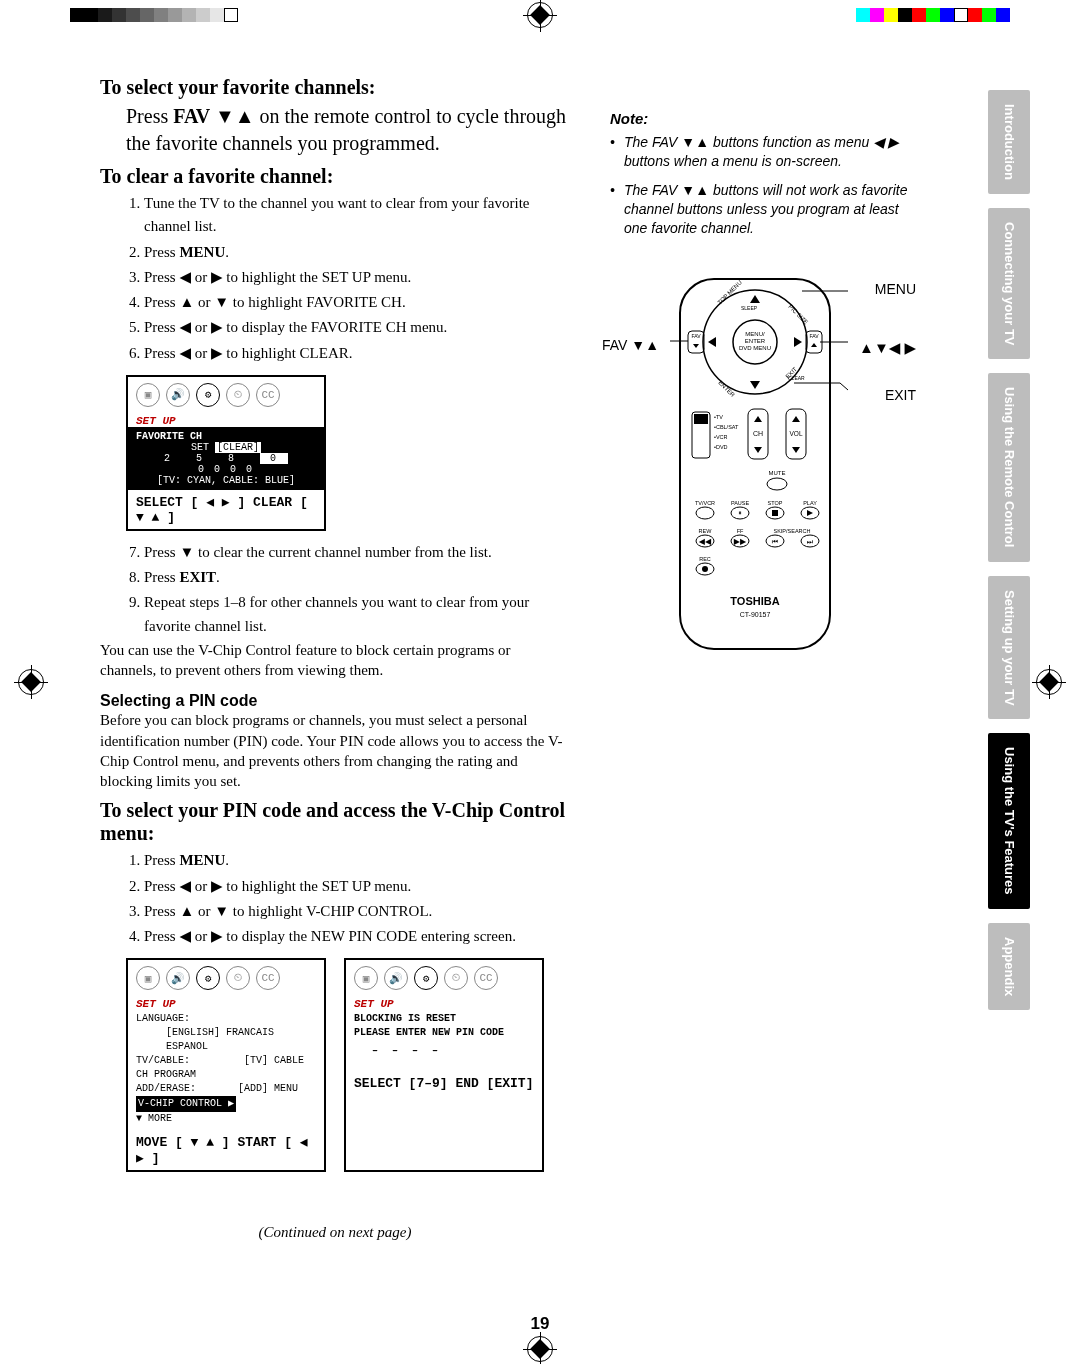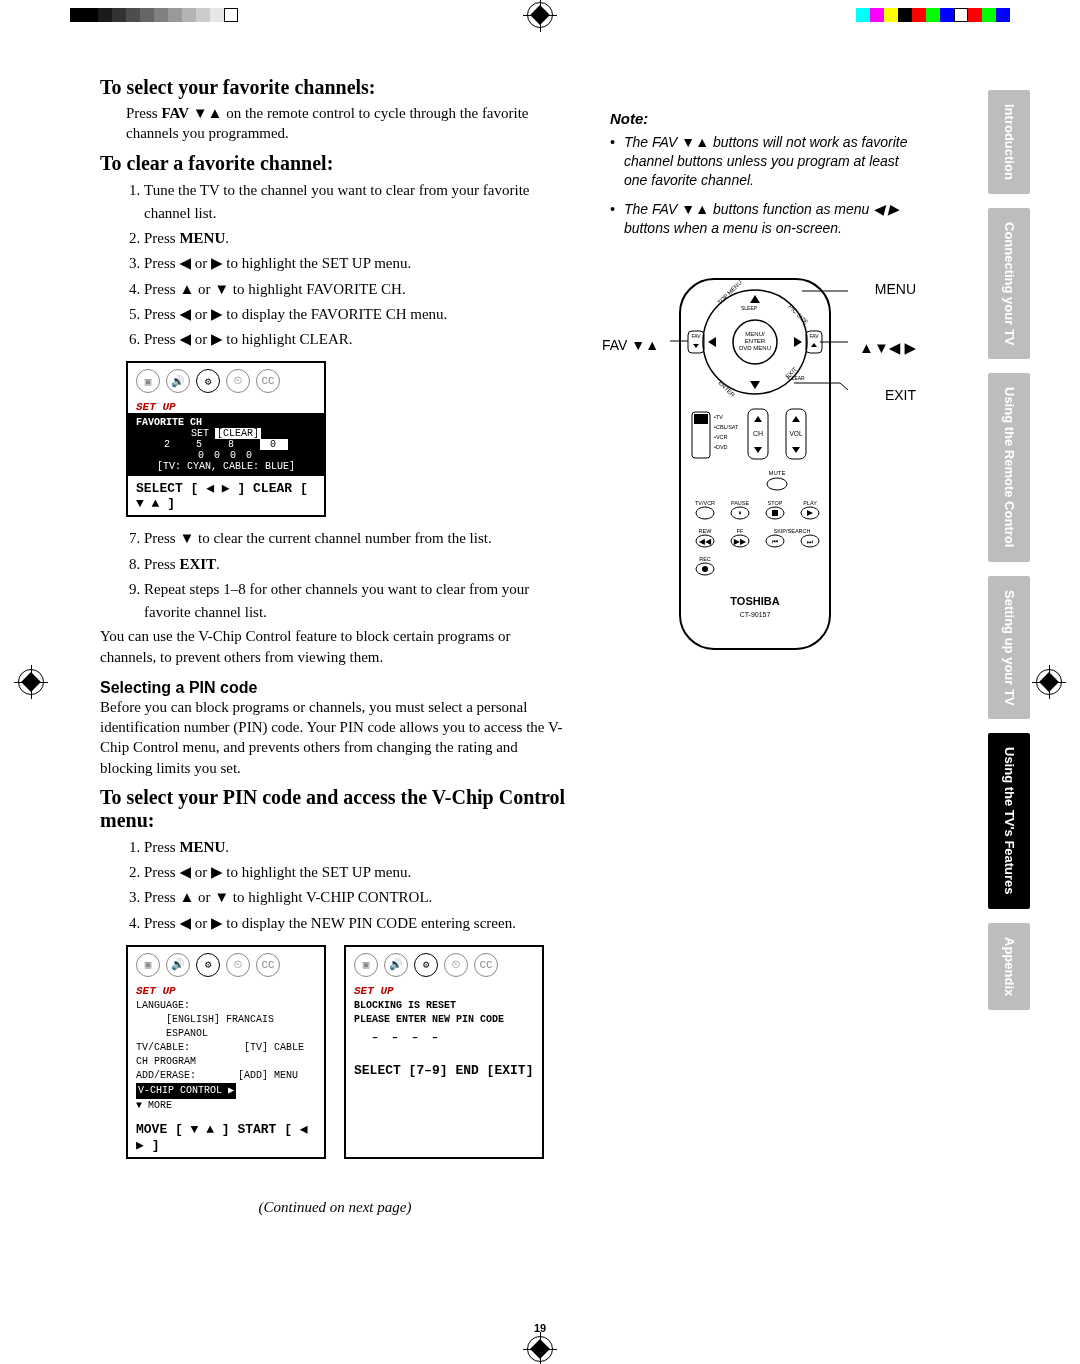--- a/index.html
+++ b/index.html
@@ -71,21 +71,21 @@
   .tab {
     writing-mode: vertical-rl; text-orientation: mixed;
     background: #bdbdbd; color: #fff; font-family: Arial, sans-serif;
     font-weight: bold; font-size: 13px; padding: 14px 6px; border-radius: 2px;
     display: flex; align-items: center; justify-content: center; text-align: center;
     line-height: 1.1;
   }
   .tab.active { background: #000; }
 
   h3.sub { font-family: Georgia, serif; font-weight: bold; font-size: 20px; margin: 6px 0 4px; }
-  .body { font-size: 15px; line-height: 1.35; margin-left: 26px; margin-bottom: 8px; }
+  .body { font-size: 20px; line-height: 1.35; margin-left: 26px; margin-bottom: 8px; }
   ol.steps { list-style: decimal; margin-left: 44px; font-size: 15px; line-height: 1.55; }
   ol.steps li { margin-bottom: 2px; }
   h2.section {
     font-family: Arial, Helvetica, sans-serif; font-weight: 900; font-size: 22px;
     margin: 22px 0 6px;
   }
   h4.subsection {
     font-family: Arial, Helvetica, sans-serif; font-weight: 900; font-size: 16px;
     margin: 12px 0 0;
   }
@@ -121,23 +121,23 @@
   .remote-svg { position: absolute; left: 60px; top: 0; }
   .callout {
     position: absolute; font-family: Arial, sans-serif; font-size: 14px;
   }
   .callout.menu { right: -6px; top: 4px; }
   .callout.arrows { right: -6px; top: 62px; font-size: 15px; }
   .callout.exit { right: -6px; top: 110px; }
   .callout.fav { left: -8px; top: 60px; }
   .lead-line { stroke: #000; stroke-width: 1; fill: none; }
 
-  .continued { font-style: italic; font-size: 15px; text-align: center; margin-top: 40px; }
+  .continued { font-style: italic; font-size: 15px; text-align: center; margin-top: 52px; }
   .pagenum { position: absolute; bottom: 30px; left: 50%; transform: translateX(-50%);
-    font-family: Arial, sans-serif; font-weight: bold; font-size: 11px; }
+    font-family: Arial, sans-serif; font-weight: bold; font-size: 17px; }
 </style>
 </head>
 <body>
 
 <div class="crop-marks">
   <div class="crop-left">
     <div class="swatch" style="background:#000"></div>
       <div class="swatch" style="background:#000"></div>
     <div class="swatch" style="background:#1a1a1a"></div>
       <div class="swatch" style="background:#333"></div>
@@ -282,22 +282,22 @@
         <div class="osd-foot">SELECT [7–9]   END [EXIT]</div>
       </div>
     </div>
 
     <p class="continued">(Continued on next page)</p>
   </div>
 
   <div class="aside-col">
     <div class="note-head">Note:</div>
     <ul class="note-list">
+      <li>The FAV ▼▲ buttons function as menu ◀ ▶ buttons when a menu is on-screen.</li>
       <li>The FAV ▼▲ buttons will not work as favorite channel buttons unless you program at least one favorite channel.</li>
-      <li>The FAV ▼▲ buttons function as menu ◀ ▶ buttons when a menu is on-screen.</li>
     </ul>
 
     <div class="remote-wrap">
       <div class="callout menu">MENU</div>
       <div class="callout arrows">▲▼◀ ▶</div>
       <div class="callout exit">EXIT</div>
       <div class="callout fav">FAV ▼▲</div>
       <svg class="remote-svg" width="180" height="380">
 
         <rect x="10" y="2" width="150" height="370" rx="34" ry="34" fill="#fff" stroke="#000" stroke-width="2"></rect>

